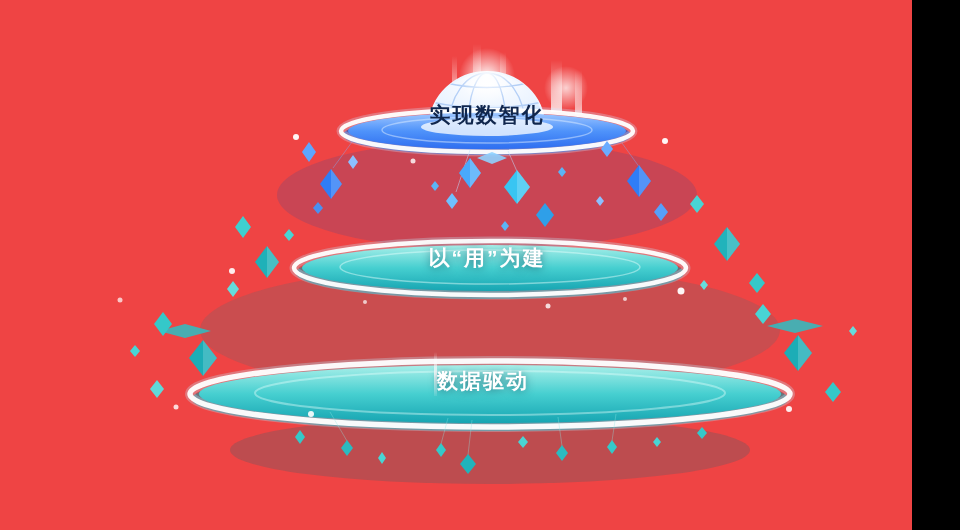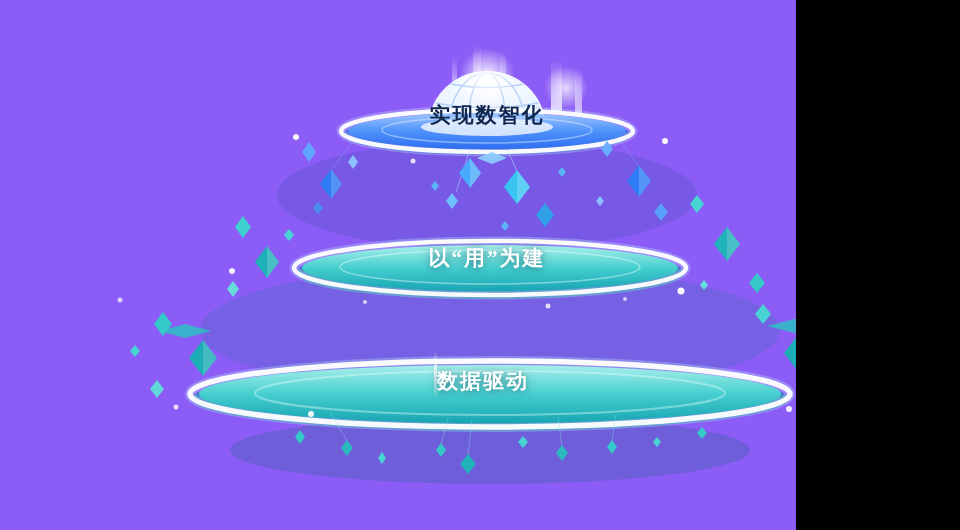--- a/index.html
+++ b/index.html
@@ -1,17 +1,17 @@
 <!DOCTYPE html>
 <html><head>
 <meta charset="utf-8">
 <style>
   html,body{margin:0;padding:0;background:#000;}
-  .stage{position:relative;width:796px;height:530px;background:#8b5cf6;overflow:hidden;
-         font-family:Liberation Serif, serif;}
+  .stage{position:relative;width:912px;height:530px;background:#ef4444;overflow:hidden;
+         font-family:Liberation Sans, sans-serif;}
   .stage svg{position:absolute;left:0;top:0;}
   .label{position:absolute;transform:translateX(-50%);font-weight:bold;font-size:21px;
          letter-spacing:2px;white-space:nowrap;}
   .label-top{left:487px;top:101px;color:#10264d;}
   .label-middle{left:487px;top:244px;color:#ffffff;text-shadow:0 1px 8px rgba(10,60,80,.6);text-align:center;}
   .label-bottom{left:483px;top:367px;color:#ffffff;text-shadow:0 1px 8px rgba(10,60,80,.6);}
 </style>
 </head>
 <body>
 

